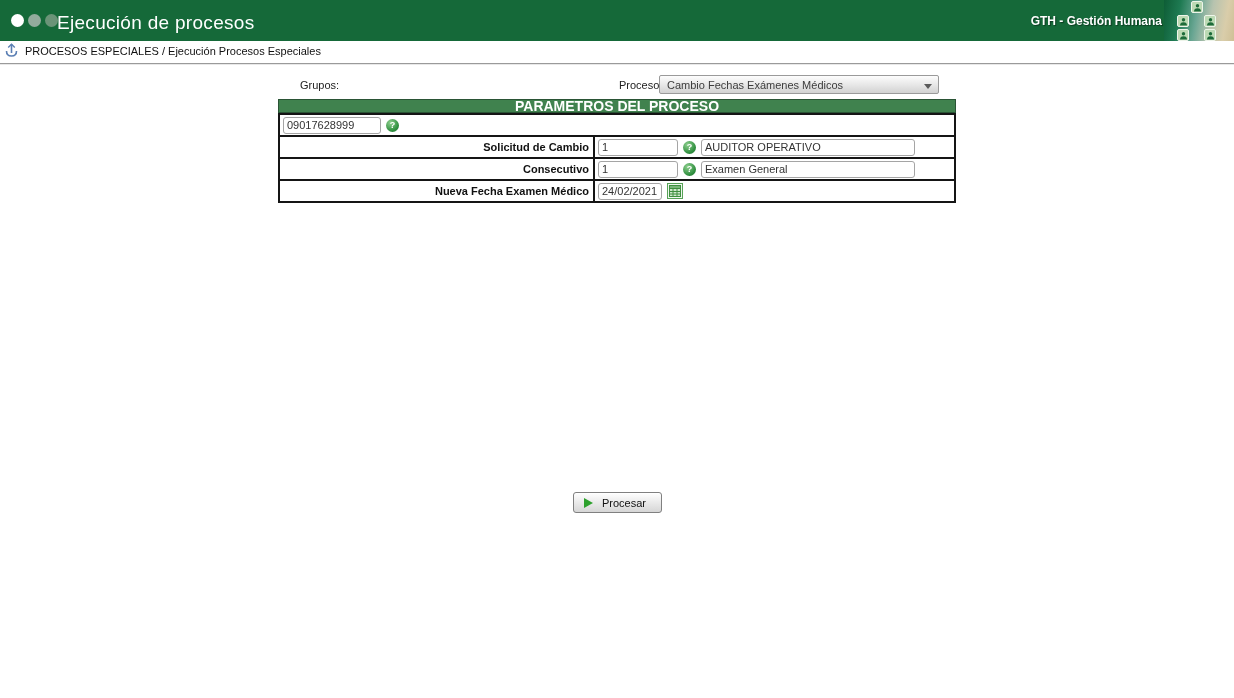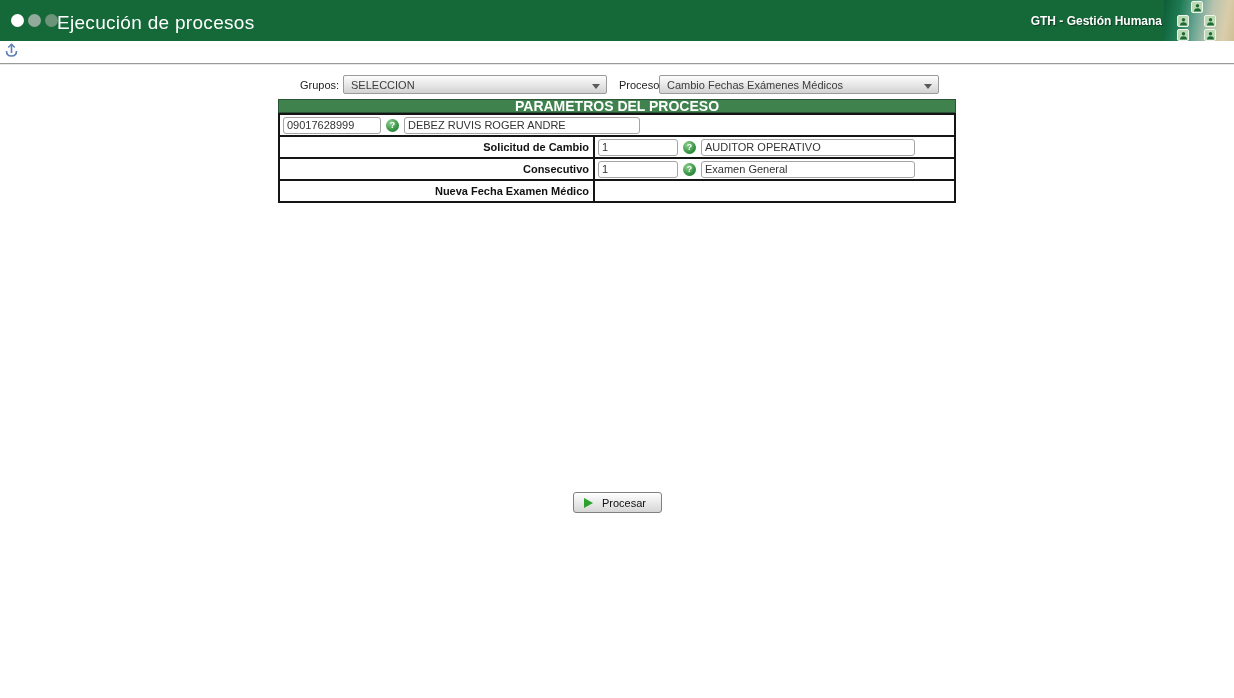--- a/index.html
+++ b/index.html
@@ -114,42 +114,38 @@
   </div>
 
   <div class="breadcrumb-bar">
     <span class="crumb-icon">
       <svg width="13" height="15" viewBox="0 0 13 15">
         <path d="M6.5 1 L6.5 10" stroke="#5b7fb4" stroke-width="1.6" fill="none"></path>
         <path d="M3.2 4.5 L6.5 1.2 L9.8 4.5" stroke="#5b7fb4" stroke-width="1.4" fill="none"></path>
         <path d="M1.5 8 Q1.5 13 6.5 13 Q11.5 13 11.5 8" stroke="#5b7fb4" stroke-width="1.6" fill="none"></path>
       </svg>
     </span>
+    <span class="crumb-text">PROCESOS ESPECIALES / Ejecución Procesos Especiales</span>
   </div>
   <div class="rule"></div>
 
   <span class="filter-label lbl-grupos">Grupos:</span>
-  <div class="select sel-grupos">
-    <span>SELECCION</span>
-    <span class="arrow"></span>
-  </div>
   <span class="filter-label lbl-procesos">Procesos:</span>
   <div class="select sel-procesos">
     <span>Cambio Fechas Exámenes Médicos</span>
     <span class="arrow"></span>
   </div>
 
   <div class="param-table">
     <div class="param-header">PARAMETROS DEL PROCESO</div>
 
     <div class="param-row">
       <div class="param-value">
         <input class="fld w98" value="09017628999" style="">
         <button class="lookup-btn">?</button>
-        <input class="fld w236" value="DEBEZ RUVIS ROGER ANDRE" style="">
       </div>
     </div>
 
     <div class="param-row">
       <div class="param-label">Solicitud de Cambio</div>
       <div class="param-value">
         <input class="fld w80" value="1" style="">
         <button class="lookup-btn">?</button>
         <input class="fld w233" value="AUDITOR OPERATIVO" style="">
       </div>
@@ -159,20 +155,31 @@
       <div class="param-label">Consecutivo</div>
       <div class="param-value">
         <input class="fld w80" value="1" style="">
         <button class="lookup-btn">?</button>
         <input class="fld w233" value="Examen General" style="">
       </div>
     </div>
 
     <div class="param-row">
       <div class="param-label">Nueva Fecha Examen Médico</div>
+      <div class="param-value">
+        <input class="fld w64" value="24/02/2021" style="">
+        <button class="cal-btn">
+          <svg width="16" height="16" viewBox="0 0 16 16">
+            <rect x="0.5" y="0.5" width="15" height="15" fill="#eef7ee" stroke="#57a257"></rect>
+            <rect x="2.5" y="2.5" width="11" height="11" fill="#cfe8cc" stroke="#3f8f3f"></rect>
+            <rect x="2.5" y="2.5" width="11" height="3" fill="#79b579" stroke="#3f8f3f"></rect>
+            <path d="M6 5.5 V13.5 M10 5.5 V13.5 M2.5 8.5 H13.5 M2.5 11 H13.5" stroke="#3f8f3f" stroke-width="1" fill="none"></path>
+          </svg>
+        </button>
+      </div>
     </div>
   </div>
 
   <button class="process-btn">
     <span class="play-tri"></span>
     <span class="process-label">Procesar</span>
   </button>
 
 </div>
 

